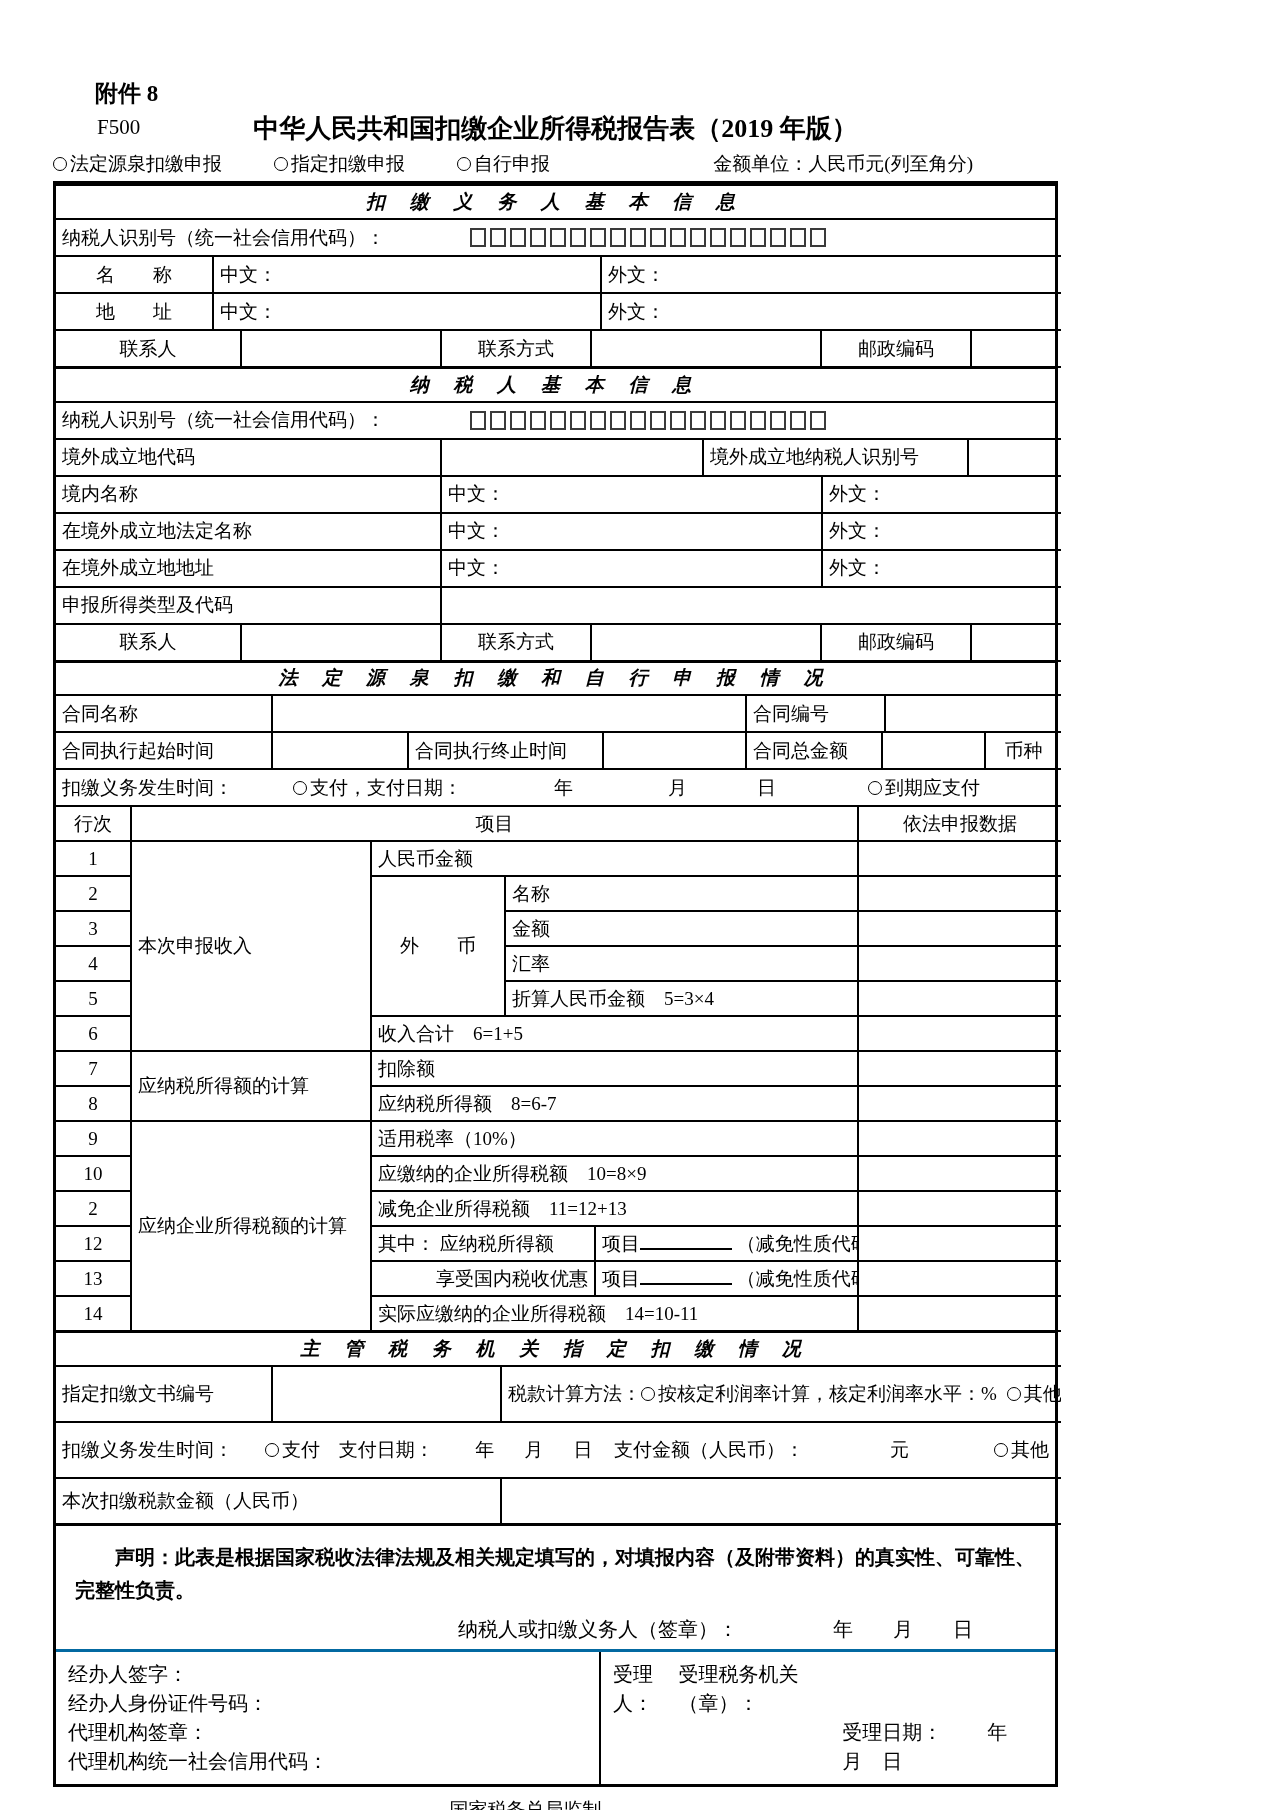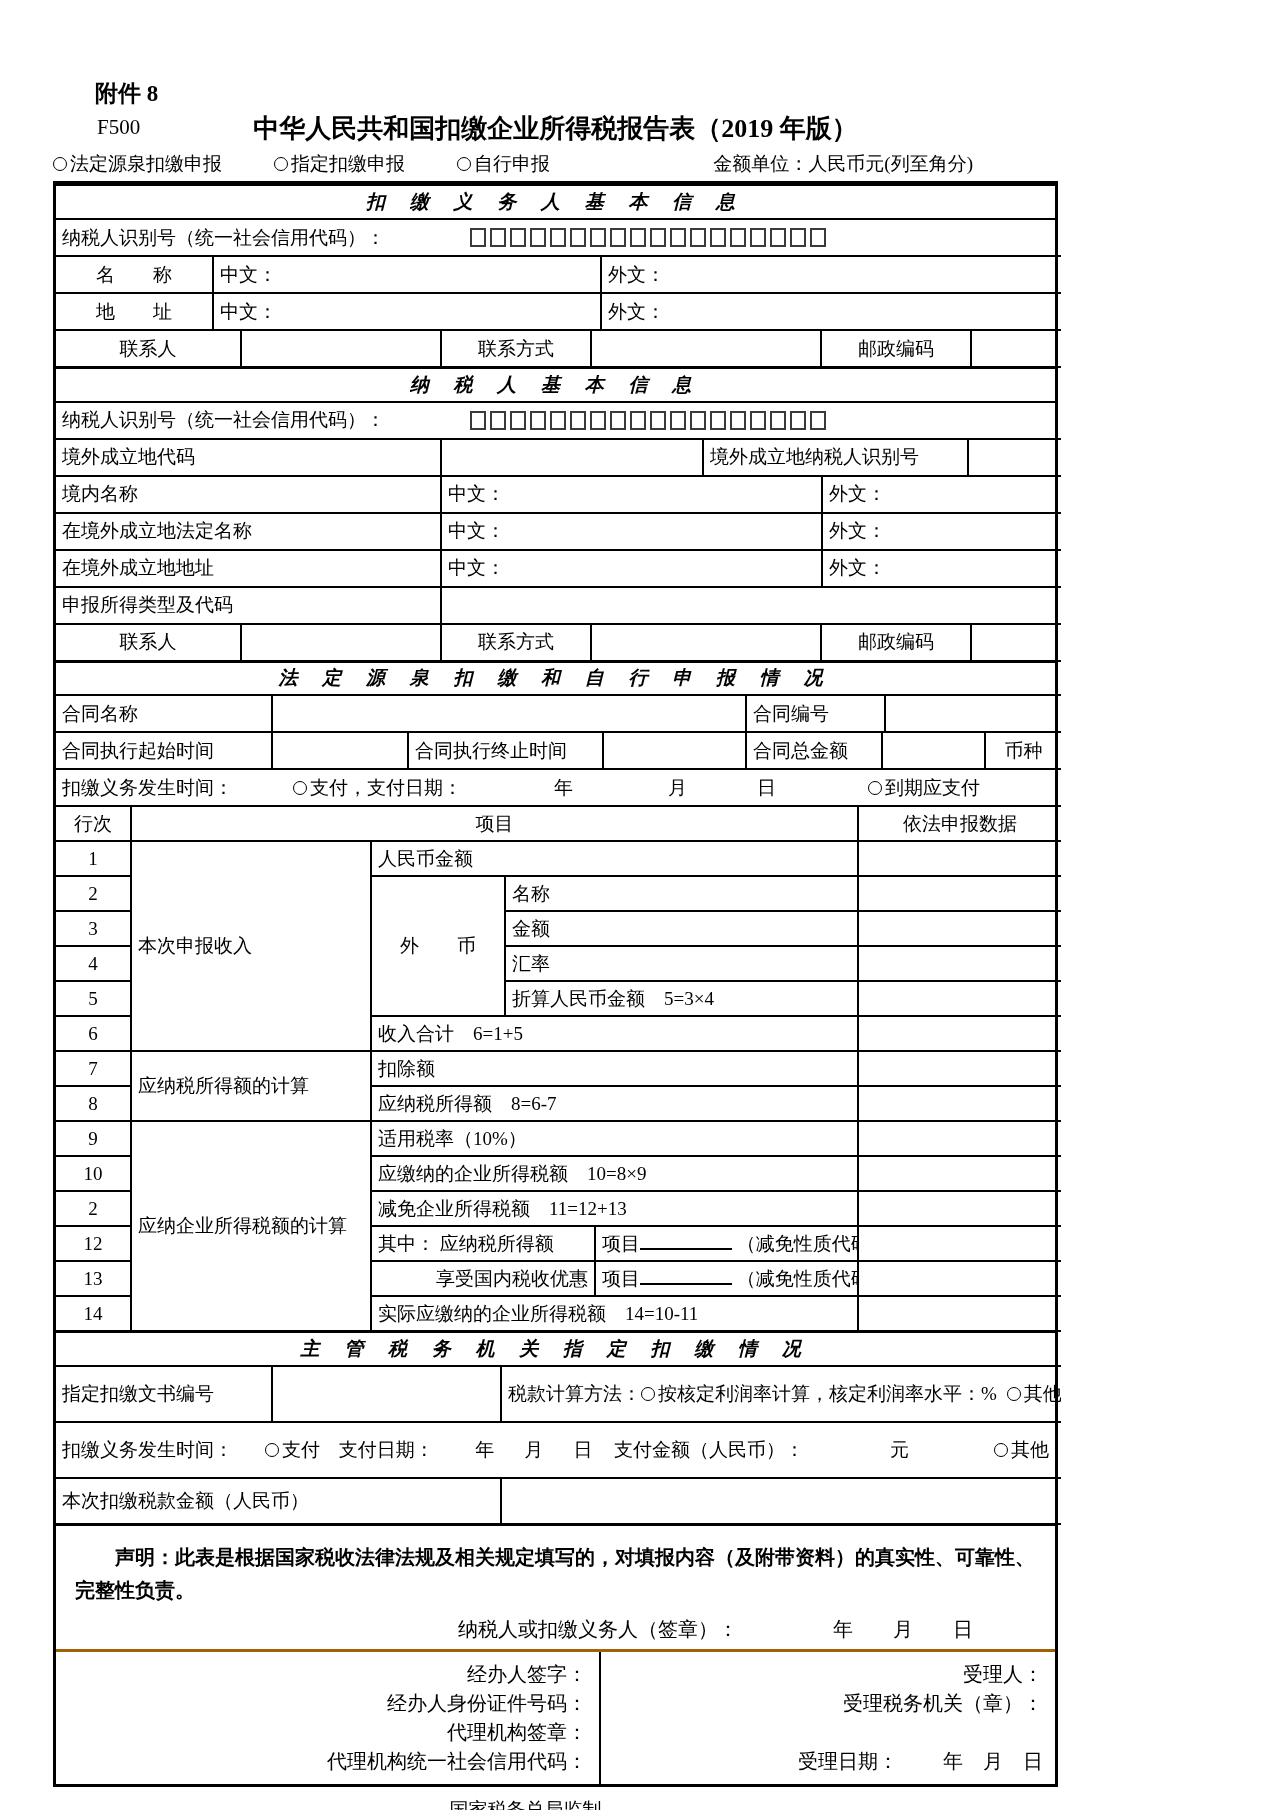--- a/index.html
+++ b/index.html
@@ -38,23 +38,23 @@
 
   .flexline { display:flex; align-items:center; }
   .ublank { display:inline-block; border-bottom:2px solid #000; height:1.05em; }
 
   .decl { border-top:3px solid #000; margin-top:-2px; padding:8px 12px 6px; }
   .decl p { margin:7px; font-size:20px; font-weight:bold; line-height:33px; text-indent:2em; white-space:normal; }
   .decl-sign { display:flex; font-size:20px; margin-top:8px; height:30px; align-items:center;text-align:right; }
   .decl-sign .sign-label { margin-left:390px; }
   .decl-sign .sign-ymd { margin-left:auto; margin-right:70px; }
 
-  .footerbox { display:flex; border-top:3px solid #a16207; margin-top:-2px;text-align:right; }
+  .footerbox { display:flex; border-top:3px solid #0369a1; margin-top:-2px; }
   .footer-left { width:545px; border-right:2px solid #000; padding:8px 12px; }
-  .footer-right { flex:1; padding:8px 12px; display:flex; flex-direction:column; }
+  .footer-right { flex:1; padding:8px 12px; display:flex; }
   .fline { font-size:20px; line-height:29px; }
   .fline-date { margin-top:auto; }
   .gap45 { display:inline-block; width:45px; }
 
   .issuer-line { width:1005px; margin-left:53px; text-align:center; padding-right:60px; font-size:19px; margin-top:10px; }
 
   .fs18 { font-size:18px; }
   .sp { display:inline-block; }
 </style>
 </head>

